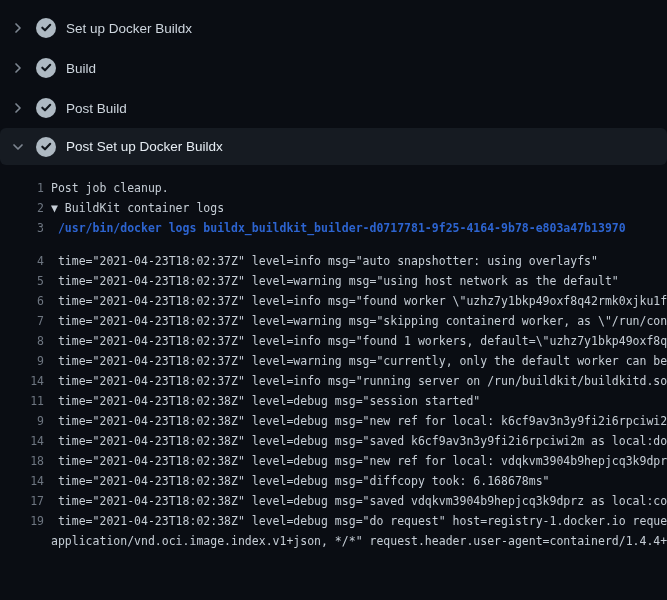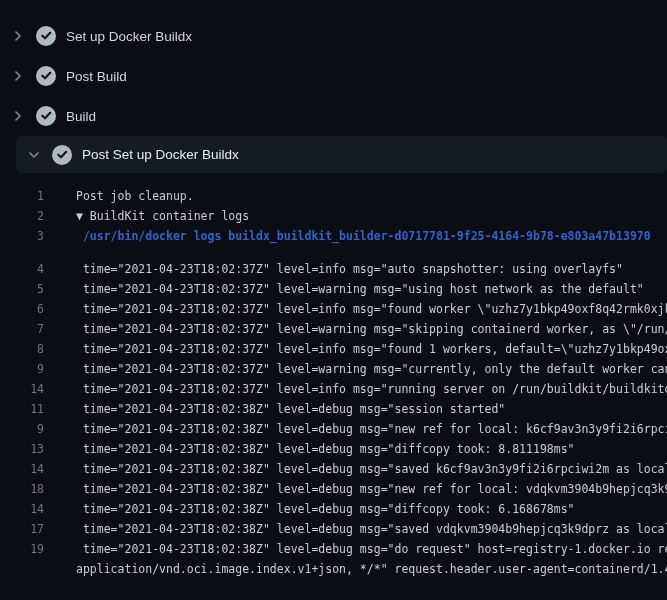--- a/index.html
+++ b/index.html
@@ -1,44 +1,44 @@
 <!DOCTYPE html>
 <html><head>
 <meta charset="utf-8">
 <style>
   * { margin:0; padding:0; box-sizing:border-box; }
   html,body { width:667px; height:600px; overflow:hidden; }
   body { background:#0a0d13; }
 
-  .steps { padding-top:16px; }
+  .steps { padding-top:8px; }
   .step-row {
     display:flex; align-items:center; height:40px;
     padding-left:10px; gap:10px; cursor:pointer;
   }
   .step-row.expanded {
-    background:#161b22; height:37px; border-radius:6px;margin-left:16px;
+    background:#161b22; height:37px; border-radius:6px;
   }
   .chev { width:16px; height:16px; display:flex; align-items:center; justify-content:center; flex-shrink:0; }
   .check { width:20px; height:20px; display:flex; align-items:center; justify-content:center; flex-shrink:0; }
   .step-title {
     font-family:"Liberation Sans", sans-serif;
     font-size:13.5px; font-weight:400; color:#ced6de;
   }
   .step-row.expanded .step-title { color:#e6edf3; font-weight:500; }
 
   .log { padding-top:13px; }
   .log-row {
     display:flex; height:20px; line-height:20px;
     font-family:"DejaVu Sans Mono", monospace; font-size:11.5px;
   }
   .log-num {
     width:44px; flex-shrink:0; text-align:right;
     color:#6e7681; cursor:pointer; user-select:none;
   }
-  .log-text { margin-left:32px; white-space:pre; color:#c6ced6; }
+  .log-text { margin-left:7px; white-space:pre; color:#c6ced6; }
   .log-row.command .log-text { color:#2d64d0; font-weight:bold; }
   .log-row.group .log-text { cursor:pointer; }
 </style>
 </head>
 <body>
 
 <div class="steps">
     <div class="step-row">
       <span class="chev">
         <svg width="16" height="16" viewBox="0 0 16 16">
@@ -58,35 +58,35 @@
         <svg width="16" height="16" viewBox="0 0 16 16">
           <path d="M6 4l4 4-4 4" stroke="#7d8590" stroke-width="1.7" fill="none" stroke-linecap="round" stroke-linejoin="round"></path>
         </svg>
       </span>
       <span class="check">
         <svg width="20" height="20" viewBox="0 0 20 20">
           <circle cx="10" cy="10" r="10" fill="#aeb9c2"></circle>
           <path d="M14.2 6.8l-5.2 5.5-2.7-2.6" stroke="#10151b" stroke-width="2.1" fill="none" stroke-linecap="round" stroke-linejoin="round"></path>
         </svg>
       </span>
-      <span class="step-title">Post Build</span>
+      <span class="step-title">Build</span>
     </div>
     <div class="step-row">
       <span class="chev">
         <svg width="16" height="16" viewBox="0 0 16 16">
           <path d="M6 4l4 4-4 4" stroke="#7d8590" stroke-width="1.7" fill="none" stroke-linecap="round" stroke-linejoin="round"></path>
         </svg>
       </span>
       <span class="check">
         <svg width="20" height="20" viewBox="0 0 20 20">
           <circle cx="10" cy="10" r="10" fill="#aeb9c2"></circle>
           <path d="M14.2 6.8l-5.2 5.5-2.7-2.6" stroke="#10151b" stroke-width="2.1" fill="none" stroke-linecap="round" stroke-linejoin="round"></path>
         </svg>
       </span>
-      <span class="step-title">Build</span>
+      <span class="step-title">Post Build</span>
     </div>
     <div class="step-row expanded">
       <span class="chev">
         <svg width="16" height="16" viewBox="0 0 16 16">
           <path d="M4 6l4 4 4-4" stroke="#7d8590" stroke-width="1.7" fill="none" stroke-linecap="round" stroke-linejoin="round"></path>
         </svg>
       </span>
       <span class="check">
         <svg width="20" height="20" viewBox="0 0 20 20">
           <circle cx="10" cy="10" r="10" fill="#aeb9c2"></circle>
@@ -139,24 +139,20 @@
     </div>
     <div class="log-row log">
       <span class="log-num">11</span>
       <span class="log-text"> time="2021-04-23T18:02:38Z" level=debug msg="session started"</span>
     </div>
     <div class="log-row log">
       <span class="log-num">9</span>
       <span class="log-text"> time="2021-04-23T18:02:38Z" level=debug msg="new ref for local: k6cf9av3n3y9fi2i6rpciwi2m"</span>
     </div>
     <div class="log-row log">
-      <span class="log-num">13</span>
-      <span class="log-text"> time="2021-04-23T18:02:38Z" level=debug msg="diffcopy took: 8.811198ms"</span>
-    </div>
-    <div class="log-row log">
       <span class="log-num">14</span>
       <span class="log-text"> time="2021-04-23T18:02:38Z" level=debug msg="saved k6cf9av3n3y9fi2i6rpciwi2m as local:dockerfile"</span>
     </div>
     <div class="log-row log">
       <span class="log-num">18</span>
       <span class="log-text"> time="2021-04-23T18:02:38Z" level=debug msg="new ref for local: vdqkvm3904b9hepjcq3k9dprz"</span>
     </div>
     <div class="log-row log">
       <span class="log-num">14</span>
       <span class="log-text"> time="2021-04-23T18:02:38Z" level=debug msg="diffcopy took: 6.168678ms"</span>

